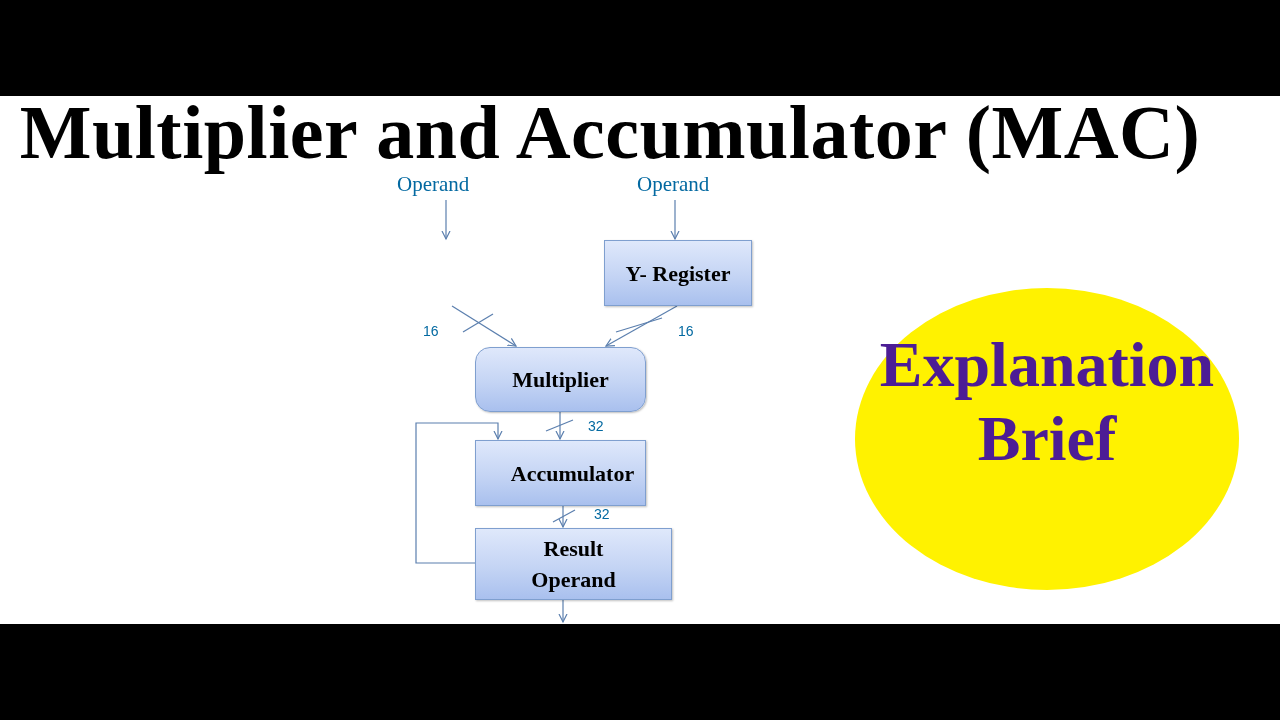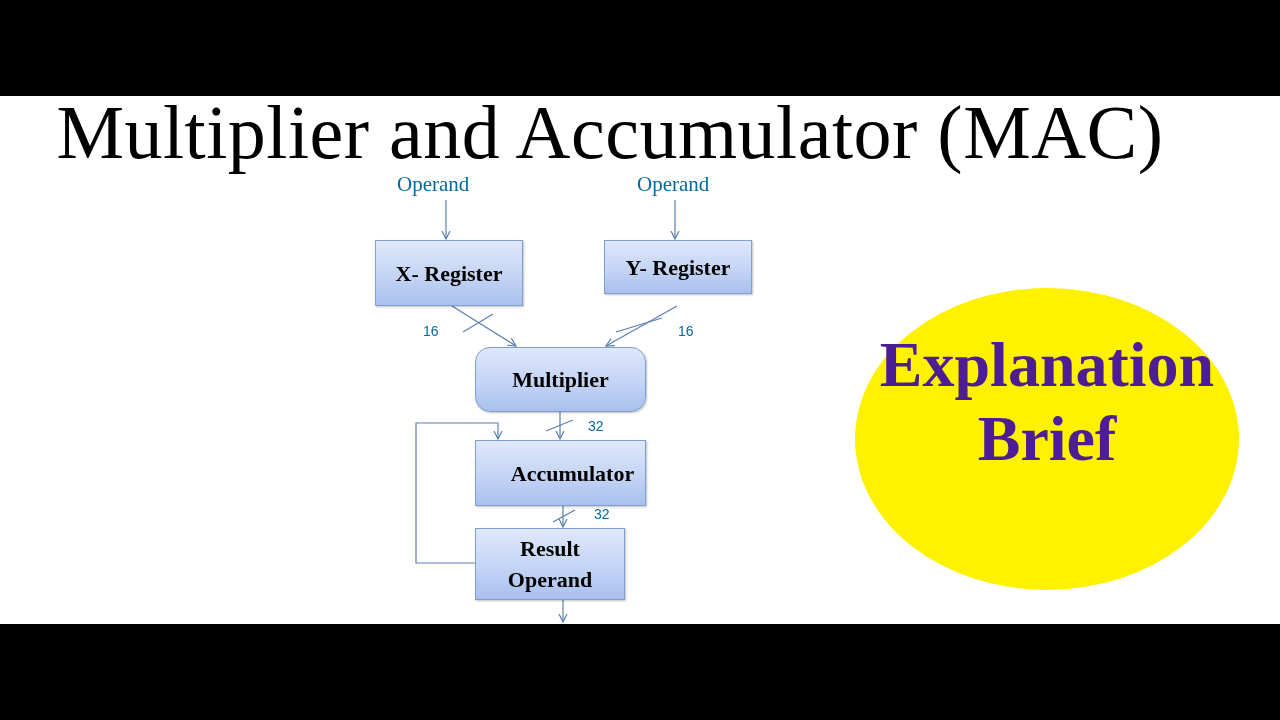--- a/index.html
+++ b/index.html
@@ -1,18 +1,18 @@
 <!DOCTYPE html>
 <html><head>
 <meta charset="utf-8">
 <style>
   html, body { margin: 0; padding: 0; }
   body { width: 1280px; height: 720px; background: #000; position: relative; overflow: hidden; font-family: "Liberation Serif", serif; }
   .content { position: absolute; left: 0; top: 96px; width: 1280px; height: 528px; background: #fff; }
-  .title { position: absolute; left: 0; top: 0; width: 1220px; text-align: center; font-weight: normal; font-size: 76px; line-height: 76px; color: #000; letter-spacing: 0.5px; top: -2px; }
+  .title { position: absolute; left: 0; top: 0; width: 1220px; text-align: center; font-weight: bold; font-size: 76px; line-height: 76px; color: #000; letter-spacing: 0.5px; top: -2px; }
   .box { position: absolute; box-sizing: border-box; border: 1px solid #7f9fcf; background: linear-gradient(to bottom, #dfe8fb 0%, #c4d4f4 55%, #a9c0ee 100%); display: flex; align-items: center; justify-content: center; text-align: center; font-weight: bold; font-size: 22px; line-height: 31px; color: #000; box-shadow: 1px 1px 2px rgba(0,0,0,0.25); }
   .label { position: absolute; font-size: 21px; color: #0369a1; }
   .num { position: absolute; font-family: "Liberation Sans", sans-serif; font-size: 14px; color: #0369a1; }
   svg.wires { position: absolute; left: 0; top: 0; }
   .ellipse { position: absolute; left: 855px; top: 192px; width: 384px; height: 302px; border-radius: 50%; background: #fff200; }
   .ellipse-text { position: absolute; left: 855px; top: 232px; width: 384px; text-align: center; font-weight: bold; font-size: 64px; line-height: 74px; color: #4c1d95; }
   .ellipse-text div { display: block; }
 </style>
 </head>
 <body>
@@ -46,43 +46,40 @@
 
       <polyline points="476,467 416,467 416,327 498,327 498,343" marker-end="url(#arr)"></polyline>
 
       <line x1="563" y1="504" x2="563" y2="526" marker-end="url(#arr)"></line>
     </g>
   </svg>
 
   <div class="label" style="left:397px; top:76px;">Operand</div>
   <div class="label" style="left:637px; top:76px;">Operand</div>
 
-  <div class="box" style="left:375px; top:144px; width:148px; height:66px;">
-    <span>X- Register</span>
-  </div>
-  <div class="box" style="left:604px; top:144px; width:148px; height:54px;">
+  <div class="box" style="left:604px; top:144px; width:148px; height:66px;">
     <span>Y- Register</span>
   </div>
 
   <div class="num" style="left:423px; top:227px;">16</div>
   <div class="num" style="left:678px; top:227px;">16</div>
 
   <div class="box" style="left:475px; top:251px; width:171px; height:65px;border-radius:15px;">
     <span>Multiplier</span>
   </div>
 
   <div class="num" style="left:588px; top:322px;">32</div>
 
   <div class="box" style="left:475px; top:344px; width:171px; height:66px;padding-left:24px;">
     <span>Accumulator</span>
   </div>
 
   <div class="num" style="left:594px; top:410px;">32</div>
 
-  <div class="box" style="left:475px; top:432px; width:150px; height:72px; flex-direction:column;">
+  <div class="box" style="left:475px; top:432px; width:197px; height:72px; flex-direction:column;">
     <span>Result</span>
     <span>Operand</span>
   </div>
 
   <div class="ellipse"></div>
   <div class="ellipse-text">
     <div>Explanation</div>
     <div>Brief</div>
   </div>
 </div>

